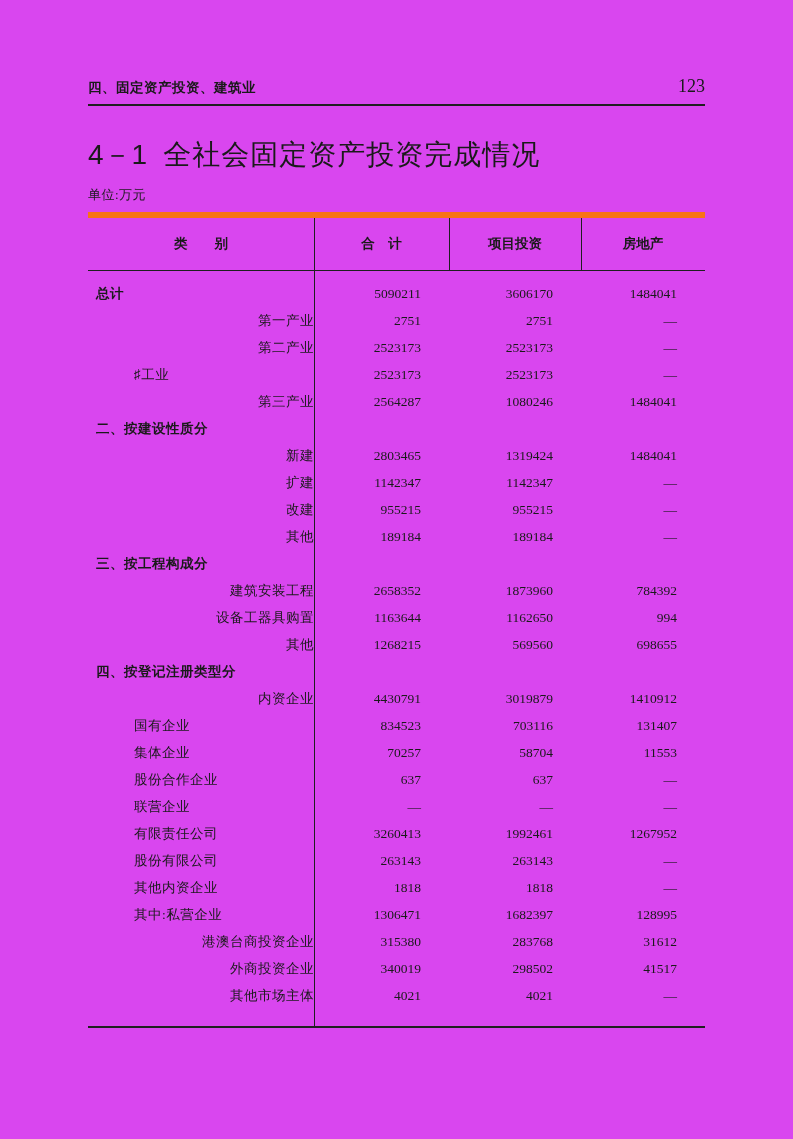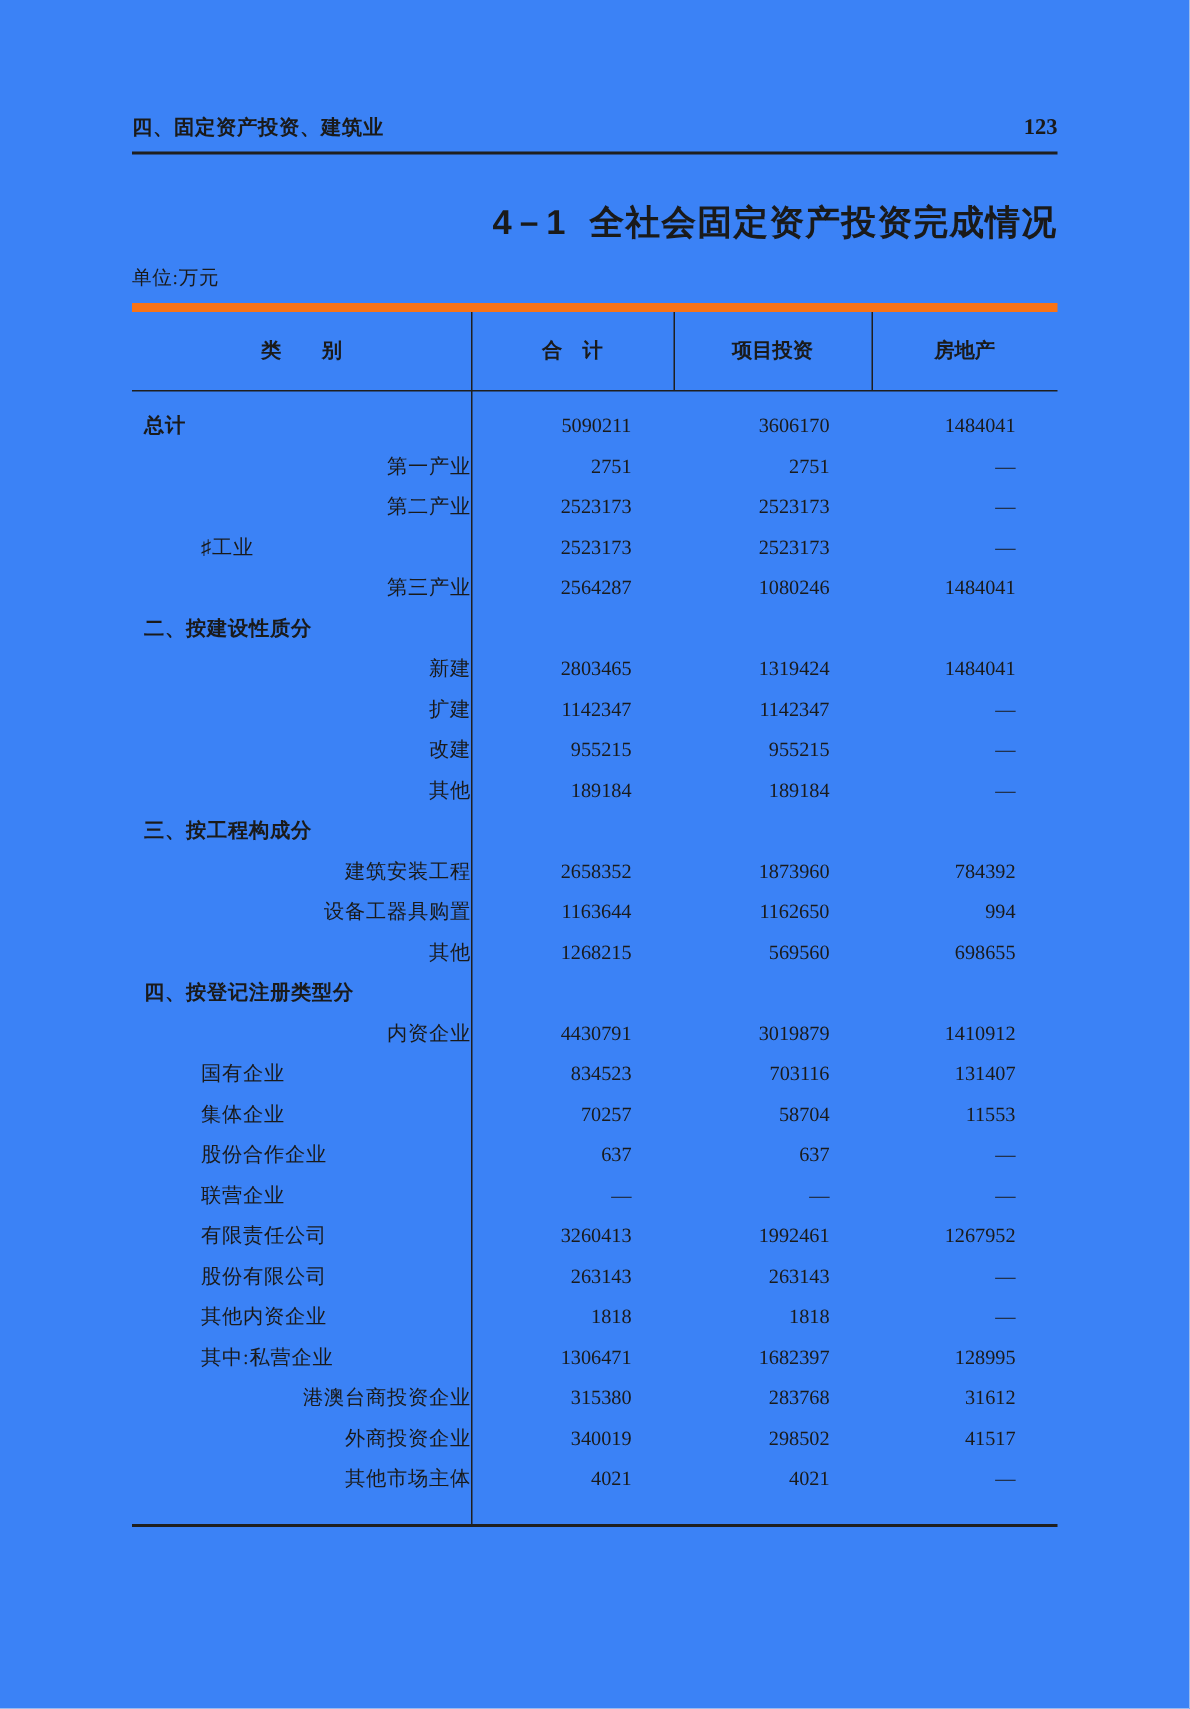--- a/index.html
+++ b/index.html
@@ -5,56 +5,56 @@
   html, body {
     margin: 0;
     padding: 0;
     background: #e8e8e8;
   }
   .page {
     position: relative;
     width: 793px;
     height: 1139px;
     margin: 0 auto;
-    background: #3b82f6;
+    background: #d946ef;
     box-sizing: border-box;
     padding: 76px 88px 0 88px;
     color: #1a1a1a;
     font-family: "Liberation Serif", "DejaVu Serif", serif;
   }
 
   
   .page-header {
     display: flex;
     justify-content: space-between;
     align-items: flex-end;
     margin-bottom: 7px;
   }
   .chapter-title {
     font-family: "Liberation Sans", "DejaVu Sans", sans-serif;
     font-weight: bold;
     font-size: 13.5px;
     letter-spacing: 0.5px;
   }
   .page-number {
-    font-size: 15px;
-    font-weight: bold;
+    font-size: 18px;
+    font-weight: normal;
   }
   .header-rule {
     height: 2px;
     background: #1f1f1f;
   }
 
   
   .doc-title {
     margin: 30px 0 0 0;
-    text-align: right;
+    text-align: left;
     font-family: "Liberation Sans", "DejaVu Sans", sans-serif;
-    font-weight: bold;
-    font-size: 23px;
+    font-weight: normal;
+    font-size: 28px;
     letter-spacing: 1px;
     white-space: nowrap;
   }
   .doc-title .title-no {
     margin-right: 16px;
     letter-spacing: 0;
   }
   .unit-label {
     margin-top: 12px;
     text-align: left;

